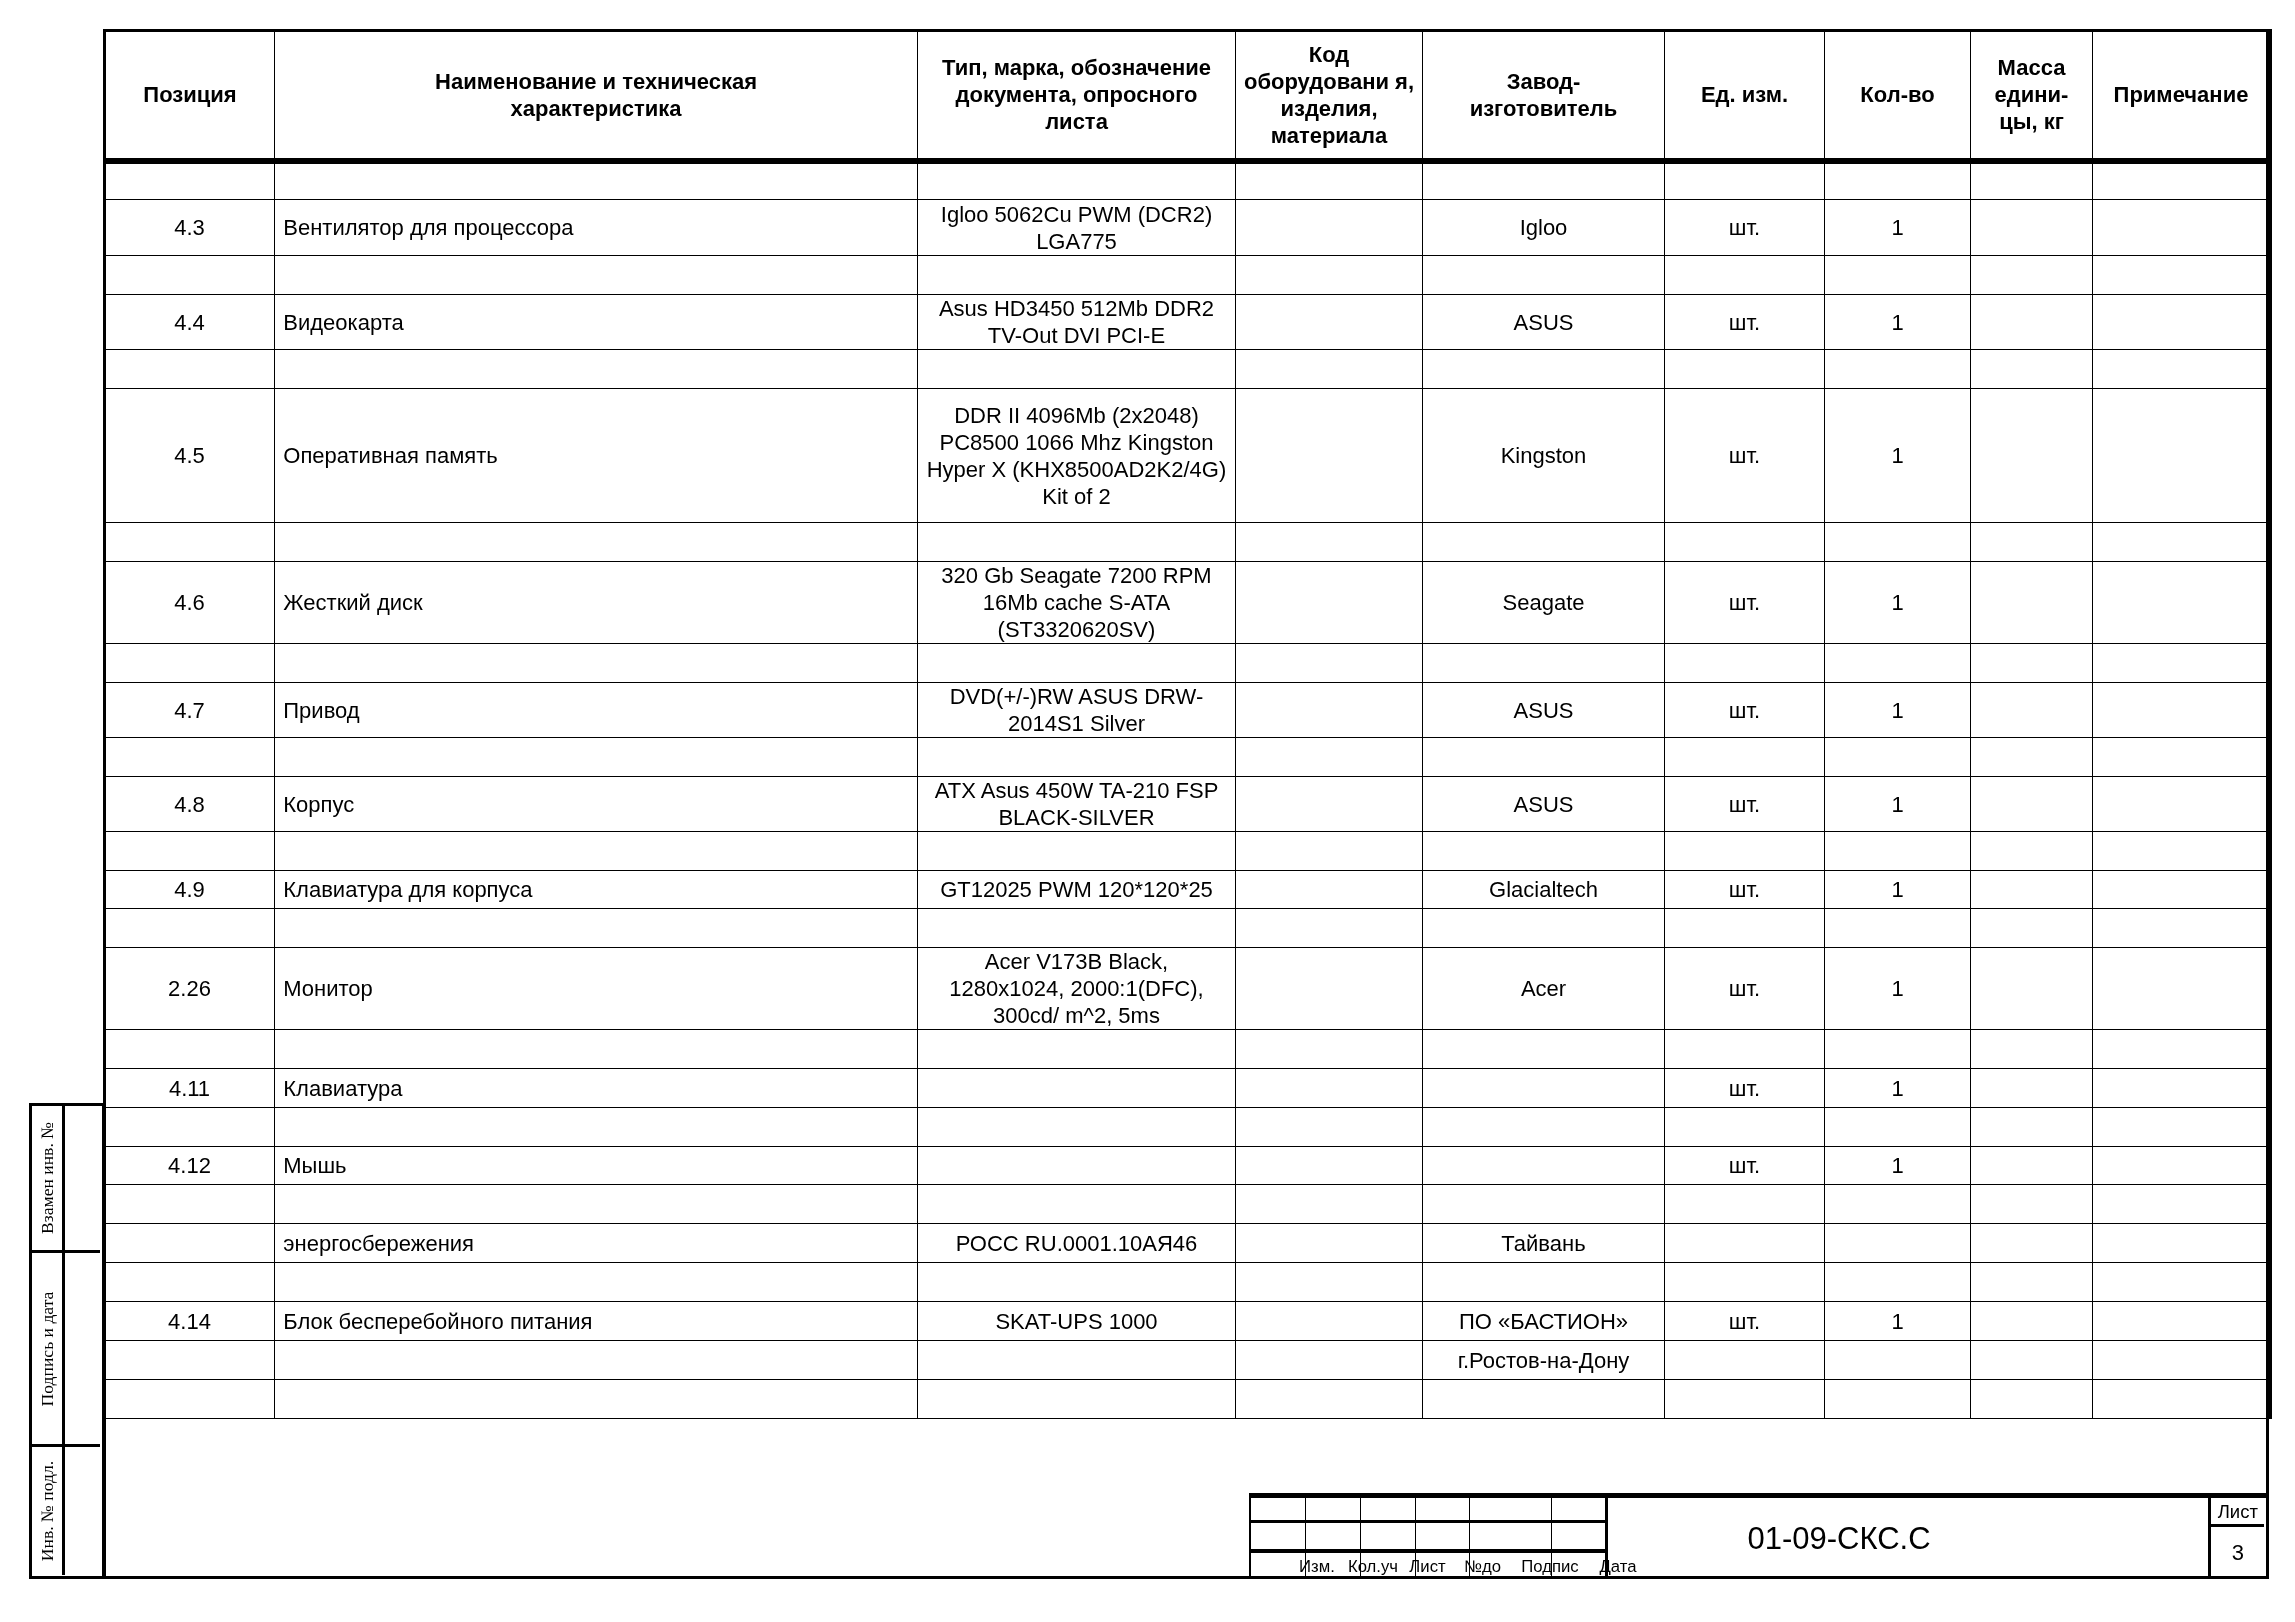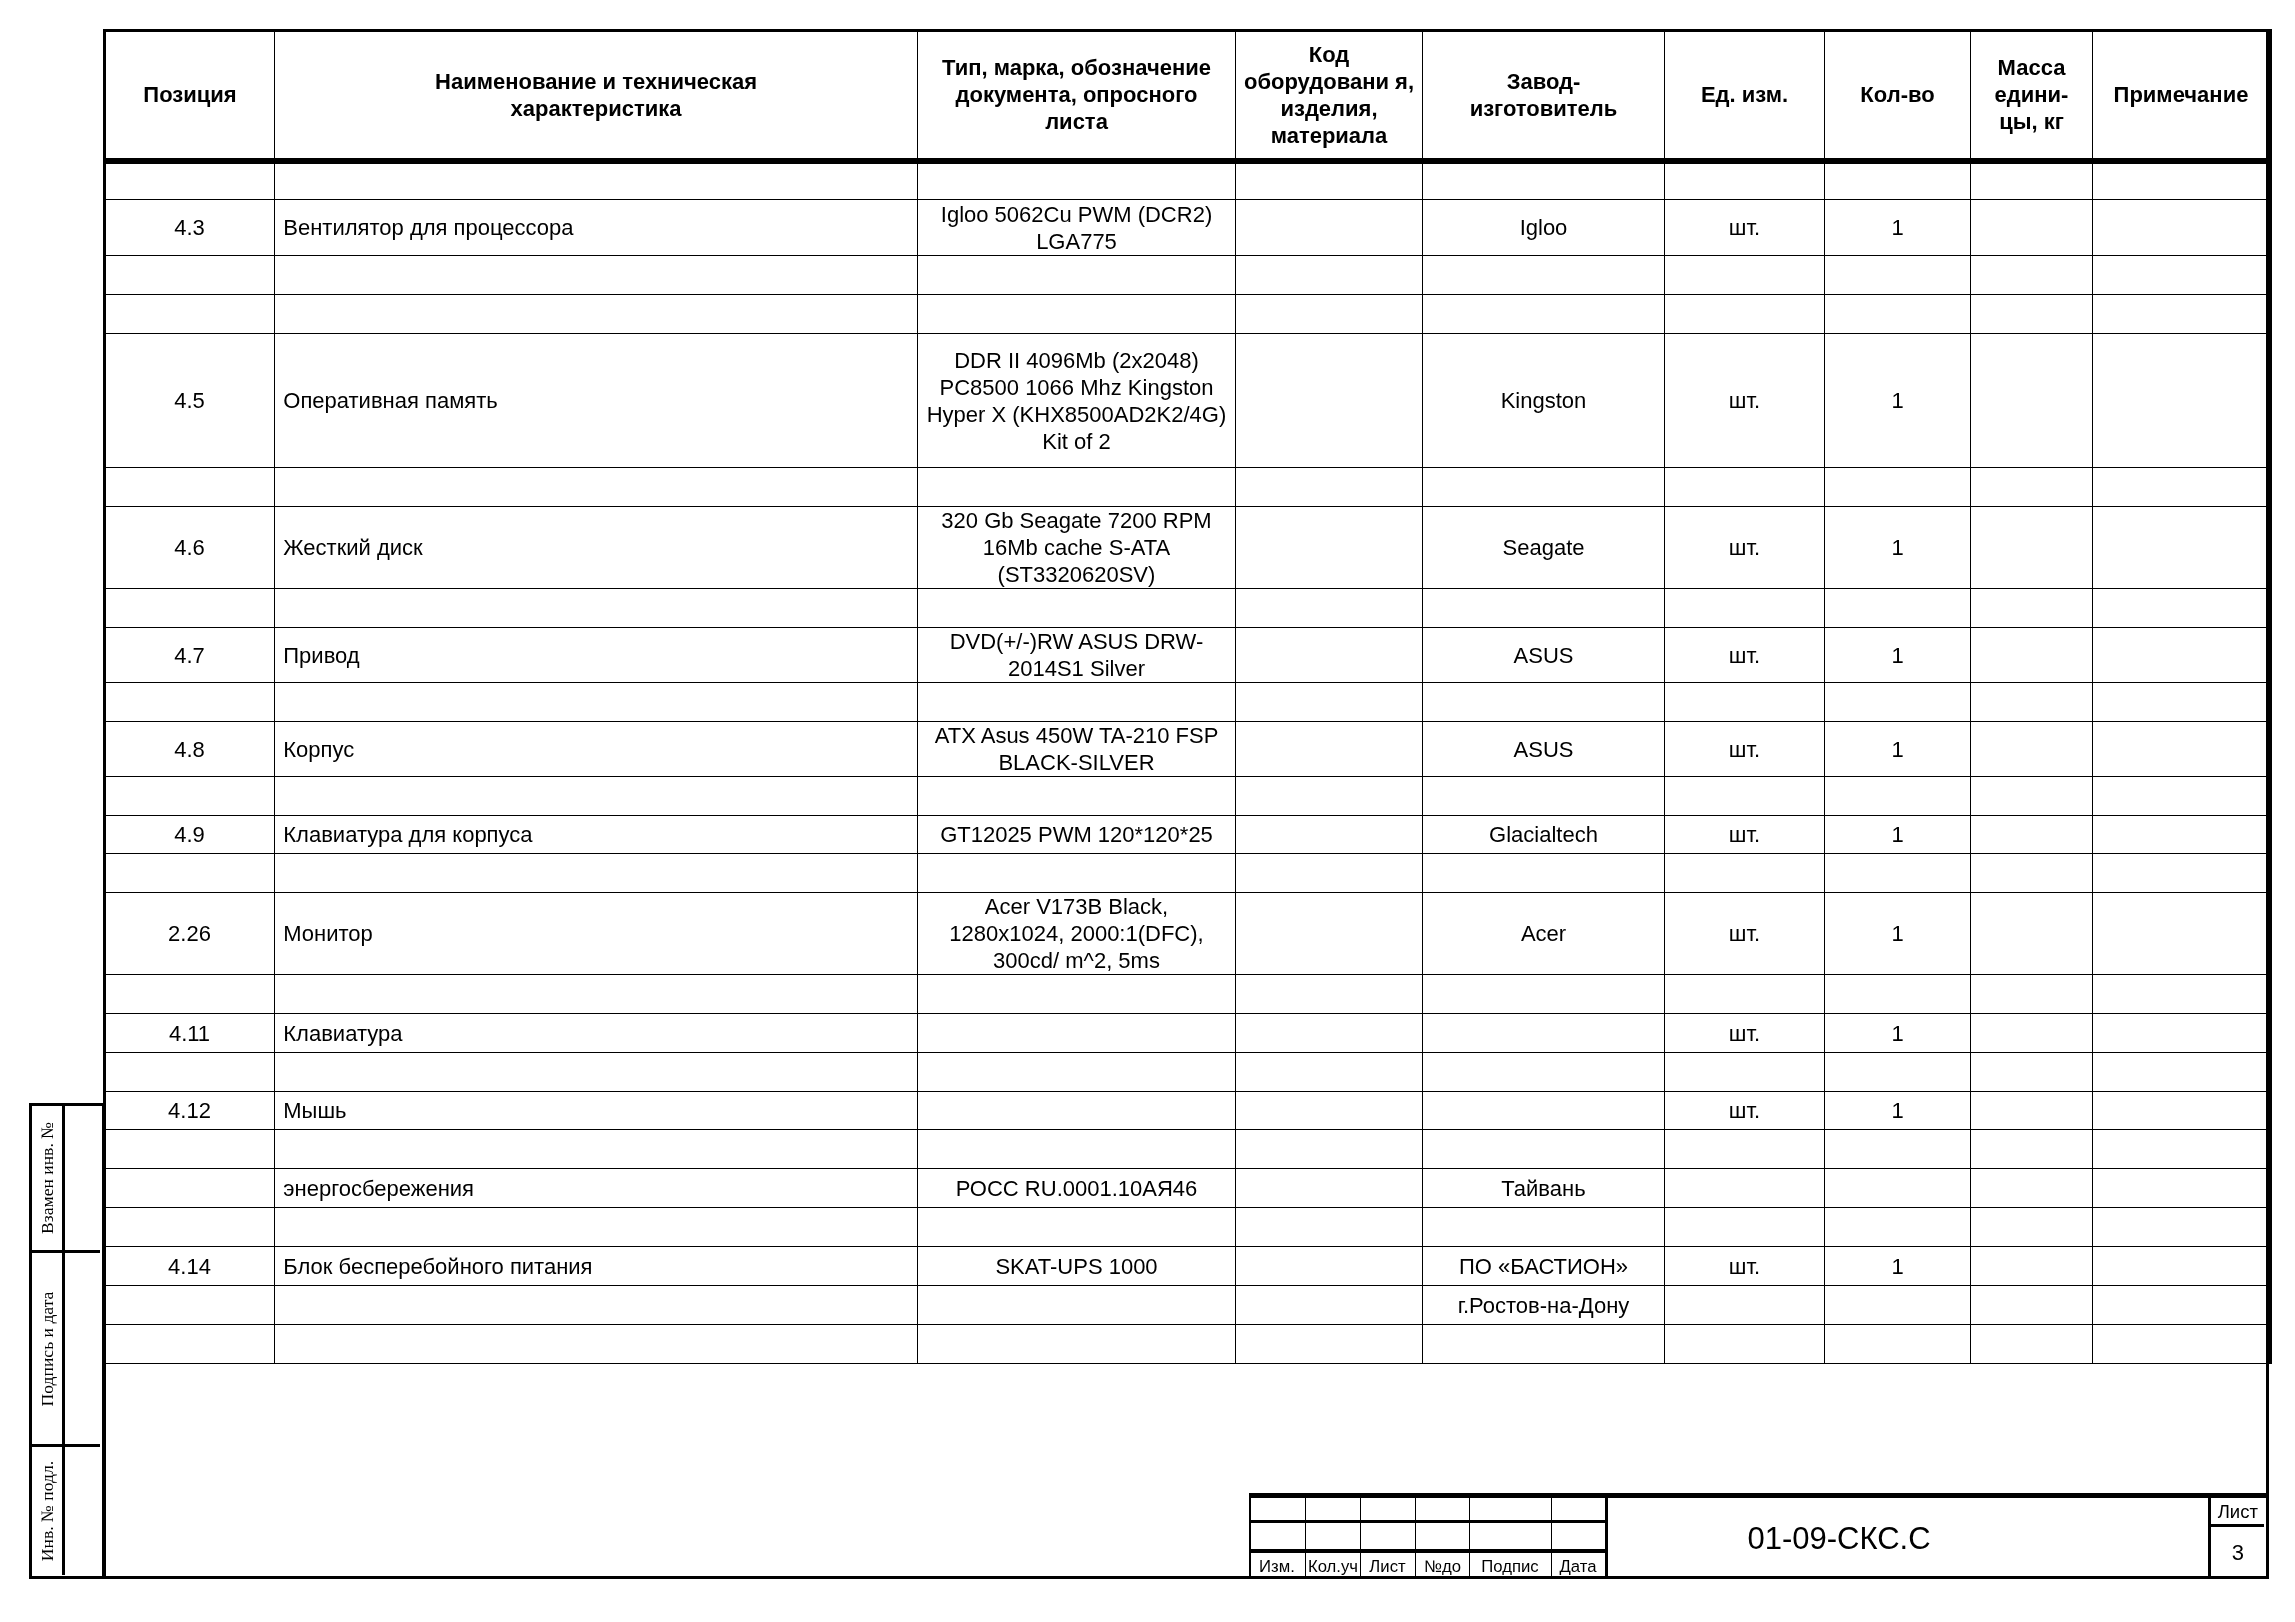--- a/index.html
+++ b/index.html
@@ -25,21 +25,21 @@
   #side-stamp { left:29px; top:1103px; width:76px; height:476px; border:3.7px solid #000; }
   .side-cell { position:absolute; left:0; width:33px; border-right:3.7px solid #000; border-bottom:3.7px solid #000; box-sizing:border-box; }
   .side-cell2 { position:absolute; left:33px; width:35px; border-bottom:3.7px solid #000; box-sizing:border-box; }
   .side-label { position:absolute; left:50%; top:50%; transform:translate(-50%,-50%) rotate(-90deg);
                 white-space:nowrap; font-family:"Liberation Serif", serif; font-size:17.6px; }
   
   #title-block { left:1249px; top:1493px; width:1019px; height:86px; }
   .tb-grid { position:absolute; left:0; top:0; width:356px; height:86px; border-top:5.6px solid #000; box-sizing:border-box; }
   .tb-col { position:absolute; top:0; height:100%; border-left:1.9px solid #000; box-sizing:border-box; }
   .tb-row { position:absolute; left:0; width:356px; border-top:1.9px solid #000; }
-  .tb-label { position:absolute; bottom:1.9px; font-size:16.7px; text-align:center; }
+  .tb-label { position:absolute; bottom:1.9px; font-size:16.7px; text-align:center;padding-left:40px; }
   #doc-code-cell { position:absolute; left:356px; top:0; width:465px; height:86px; border-top:5.6px solid #000; border-left:3.7px solid #000; box-sizing:border-box; }
   #doc-code { position:absolute; left:0; right:0; top:50%; transform:translateY(-50%); text-align:center; font-size:31px; }
   #sheet-cell { position:absolute; left:821px; top:0; width:198px; height:86px; border-top:5.6px solid #000; box-sizing:border-box; }
   #sheet-inner { position:absolute; right:3.7px; top:0; width:56px; height:80px; border-left:3.7px solid #000; box-sizing:border-box; }
   #sheet-label { position:absolute; left:0; right:0; top:2.8px; text-align:center; font-size:18.5px; }
   #sheet-div { position:absolute; left:0; right:0; top:26px; border-top:3.7px solid #000; }
   #sheet-num { position:absolute; left:0; right:0; top:42px; text-align:center; font-size:22px; }
 </style>
 </head>
 <body>
@@ -98,20 +98,31 @@
         <td class="c thin"></td>
         <td class="l" style="border-left-width: 0.9px; white-space: nowrap;"></td>
         <td class="c"></td>
         <td class="c"></td>
         <td class="c"></td>
         <td class="c"></td>
         <td class="c"></td>
         <td class="c"></td>
         <td class="c"></td>
       </tr>
+      <tr style="height: 53px;">
+        <td class="c thin">4.4</td>
+        <td class="l" style="border-left-width: 0.9px; white-space: nowrap;">Видеокарта</td>
+        <td class="c">Asus HD3450 512Mb DDR2 TV-Out DVI PCI-E</td>
+        <td class="c"></td>
+        <td class="c">ASUS</td>
+        <td class="c">шт.</td>
+        <td class="c">1</td>
+        <td class="c"></td>
+        <td class="c"></td>
+      </tr>
       <tr style="height: 39px;">
         <td class="c thin"></td>
         <td class="l" style="border-left-width: 0.9px; white-space: nowrap;"></td>
         <td class="c"></td>
         <td class="c"></td>
         <td class="c"></td>
         <td class="c"></td>
         <td class="c"></td>
         <td class="c"></td>
         <td class="c"></td>

